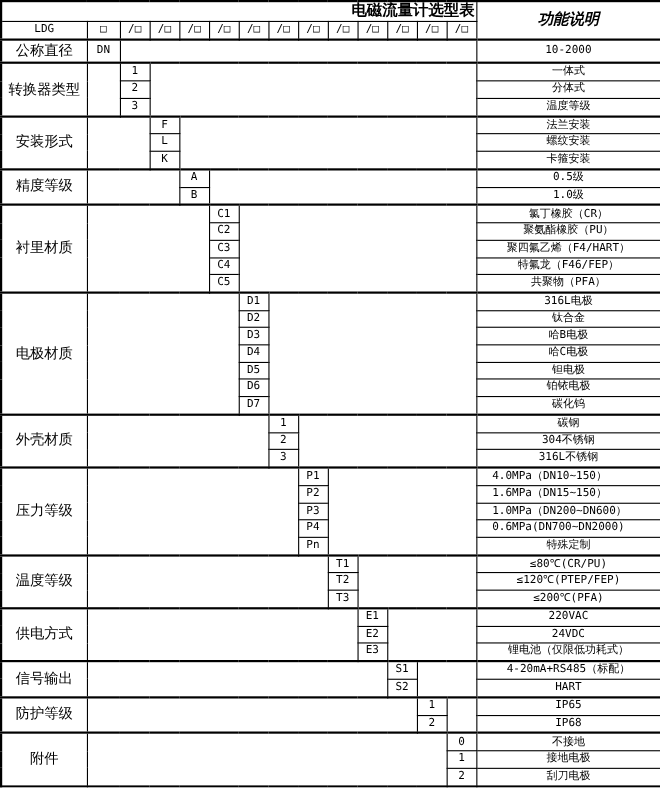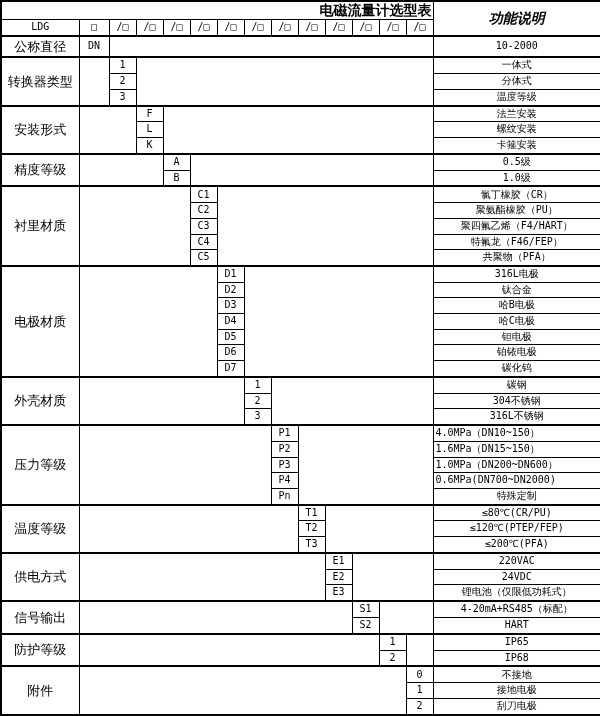--- a/index.html
+++ b/index.html
@@ -11,21 +11,21 @@
      font-family:"DejaVu Sans Mono",monospace;font-size:13px;line-height:1.05;color:#000;
      overflow:hidden;white-space:nowrap;}
   tr.block-start td{border-top:2px solid #000;}
   tr.title-row{height:18px;}
   tr.ldg-row{height:17px;}
   td.title-cell{font-weight:bold;font-size:14px;text-align:right;}
   td.fn-head{font-weight:bold;font-size:14px;font-style:italic;}
   td.cat{font-size:13px;}
   td.code{font-size:10px;}
   td.desc{font-size:10px;}
-  td.desc.left{text-align:left;padding-left:2px;}
+  td.desc.left{text-align:left;padding-left:14px;}
   td.empty{}
 </style>
 </head>
 <body>
 
 <div id="wrap">
   <table id="sel-table">
     <colgroup id="cols">
         <col style="width: 78px;">
         <col style="width: 30px;">

